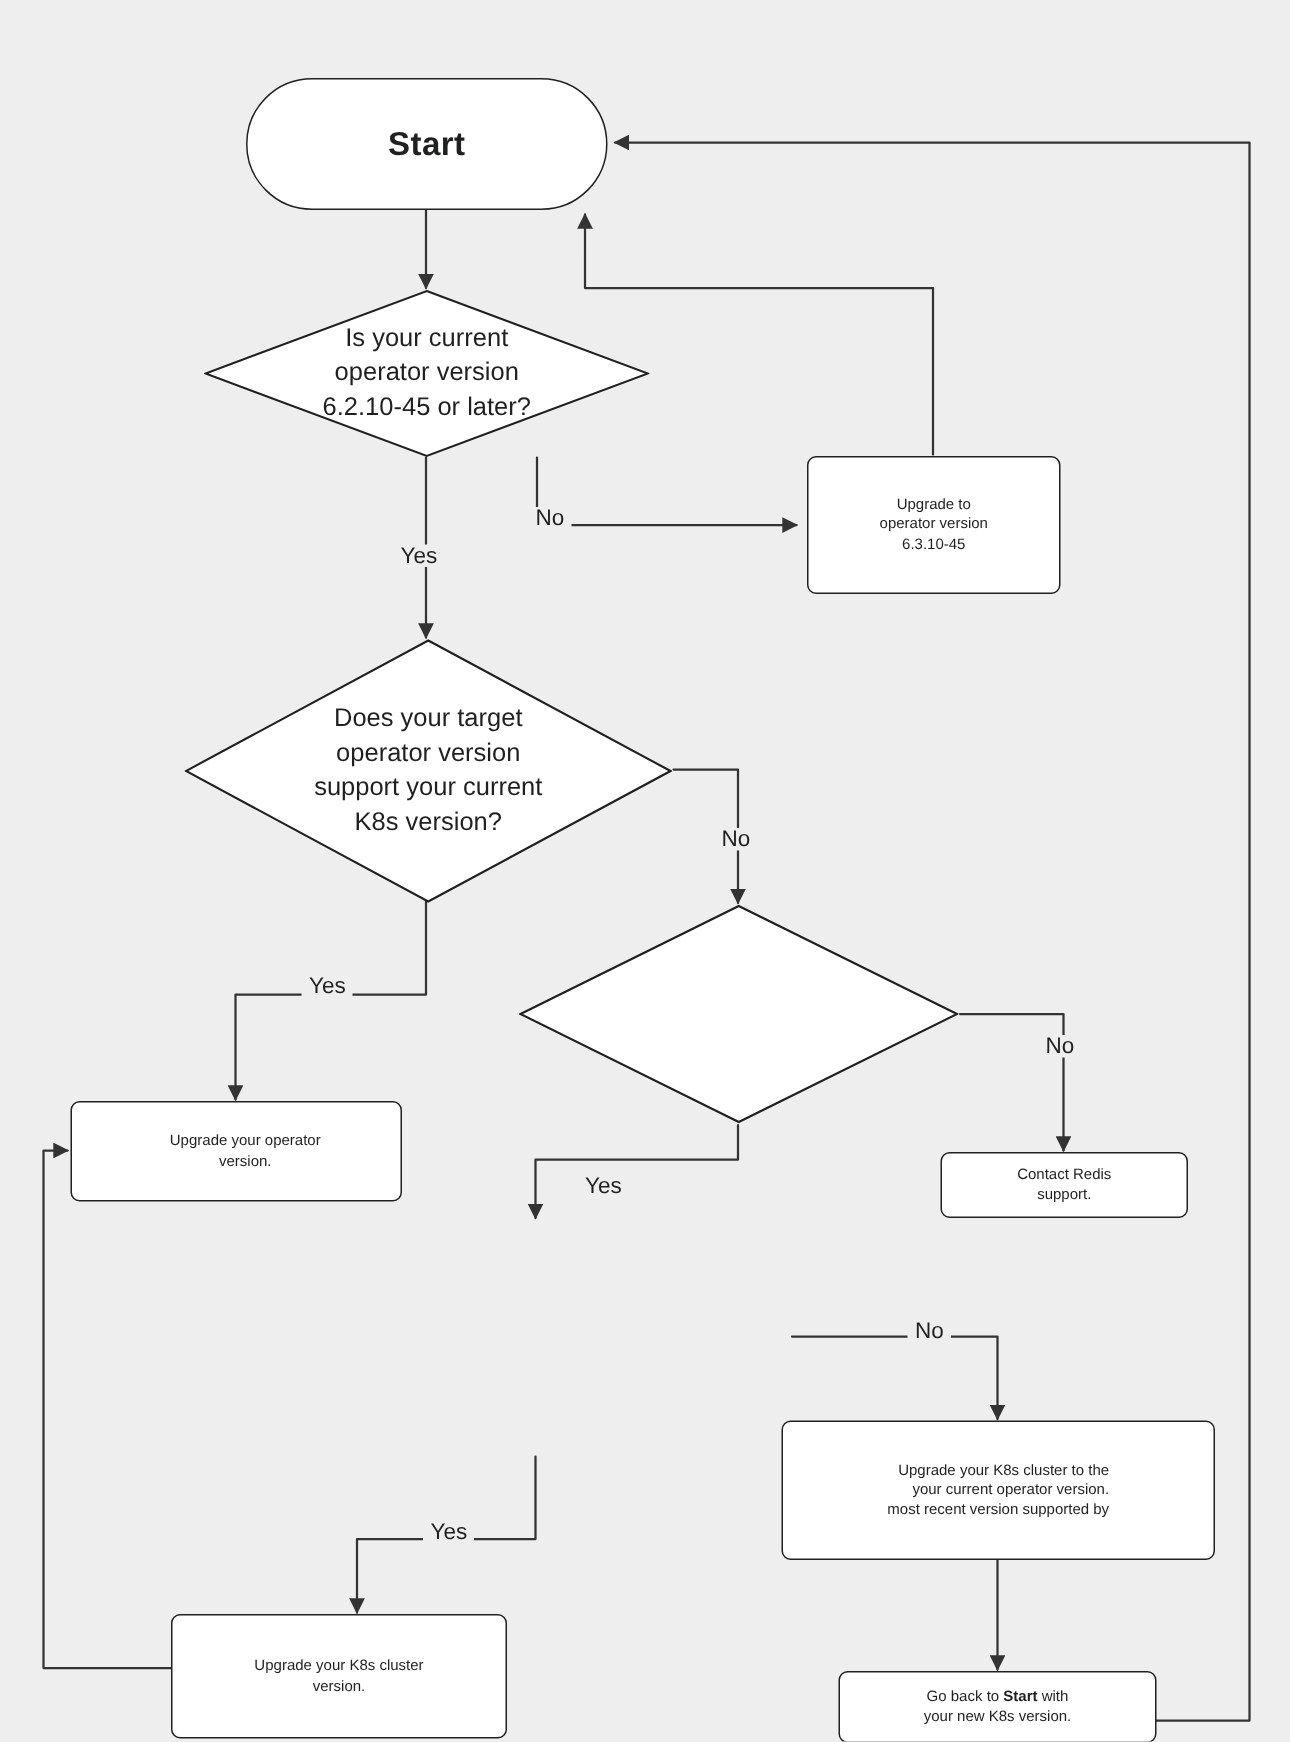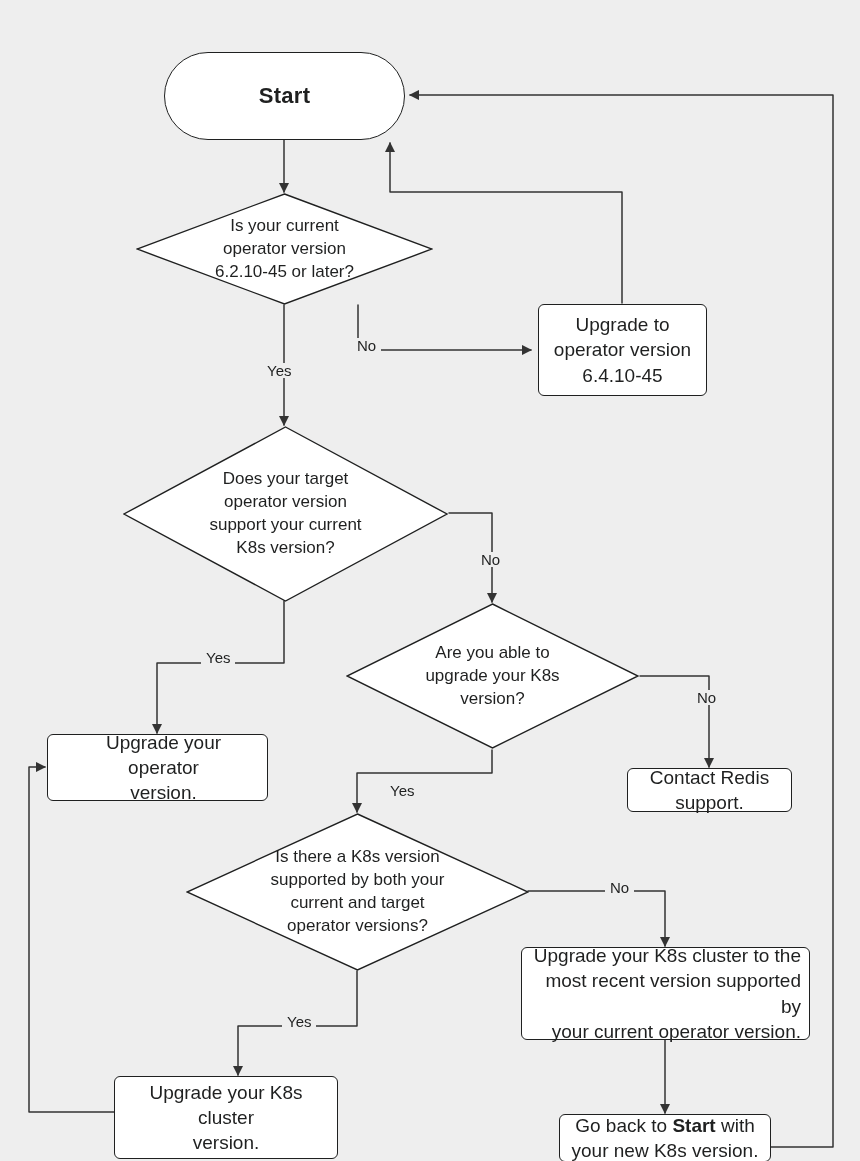--- a/index.html
+++ b/index.html
@@ -35,21 +35,21 @@
     display: flex;
     align-items: center;
     justify-content: center;
     text-align: center;
   }
   .node-box {
     background: #ffffff;
     border: 1.3px solid #1f2020;
     border-radius: 6px;
     line-height: 1.32;
-    font-size: 19px;
+    font-size: 10px;
     padding: 4px 8px;
   }
   .node-stadium {
     background: #ffffff;
     border: 1.6px solid #1f2020;
     border-radius: 999px;
     font-size: 22px;
     font-weight: bold;
     letter-spacing: 0.3px;
   }
@@ -138,78 +138,62 @@
       <div>Is your current</div>
       <div>operator version</div>
       <div>6.2.10-45 or later?</div>
     </div>
   </div>
 
   <div class="node node-box" style="left:538px; top:264px; width:169px; height:92px;">
     <div>
       <div>Upgrade to</div>
       <div>operator version</div>
-      <div>6.4.10-45</div>
+      <div>6.3.10-45</div>
     </div>
   </div>
 
   <div class="node-diamond-wrap" style="left:123px; top:386px; width:325px; height:176px;">
     <svg class="diamond-shape" viewBox="0 0 325 176" preserveAspectRatio="none">
       <polygon points="162.5,1 324,88 162.5,175 1,88" fill="#ffffff" stroke="#1f2020" stroke-width="1.4"></polygon>
     </svg>
     <div class="diamond-label">
       <div>Does your target</div>
       <div>operator version</div>
       <div>support your current</div>
       <div>K8s version?</div>
     </div>
   </div>
 
   <div class="node-diamond-wrap" style="left:346px; top:563px; width:293px; height:146px;">
     <svg class="diamond-shape" viewBox="0 0 293 146" preserveAspectRatio="none">
       <polygon points="146.5,1 292,73 146.5,145 1,73" fill="#ffffff" stroke="#1f2020" stroke-width="1.4"></polygon>
     </svg>
-    <div class="diamond-label">
-      <div>Are you able to</div>
-      <div>upgrade your K8s</div>
-      <div>version?</div>
-    </div>
   </div>
 
   <div class="node node-box" style="left:627px; top:728px; width:165px; height:44px;">
     <div>
       <div>Contact Redis</div>
       <div>support.</div>
     </div>
   </div>
 
   <div class="node node-box" style="left:47px; top:694px; width:221px; height:67px;padding-left:20px;">
     <div>
       <div>Upgrade your operator</div>
       <div>version.</div>
     </div>
   </div>
 
-  <div class="node-diamond-wrap" style="left:186px; top:773px; width:343px; height:158px;">
-    <svg class="diamond-shape" viewBox="0 0 343 158" preserveAspectRatio="none">
-      <polygon points="171.5,1 342,79 171.5,157 1,79" fill="#ffffff" stroke="#1f2020" stroke-width="1.4"></polygon>
-    </svg>
-    <div class="diamond-label">
-      <div>Is there a K8s version</div>
-      <div>supported by both your</div>
-      <div>current and target</div>
-      <div>operator versions?</div>
-    </div>
-  </div>
 
   <div class="node node-box" style="left:521px; top:907px; width:289px; height:93px;text-align:right;">
     <div>
       <div>Upgrade your K8s cluster to the</div>
+      <div>your current operator version.</div>
       <div>most recent version supported by</div>
-      <div>your current operator version.</div>
     </div>
   </div>
 
   <div class="node node-box" style="left:114px; top:1036px; width:224px; height:83px;">
     <div>
       <div>Upgrade your K8s cluster</div>
       <div>version.</div>
     </div>
   </div>
 

